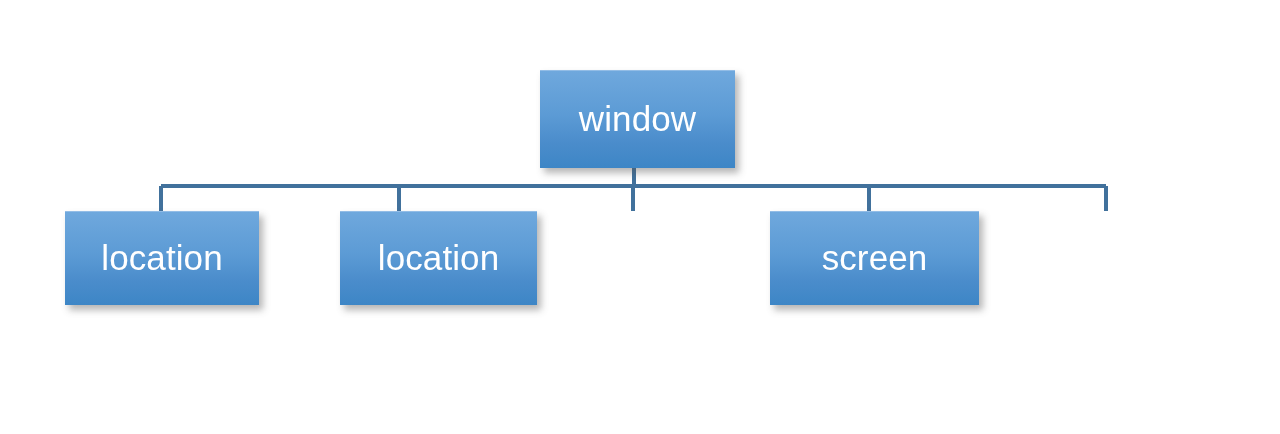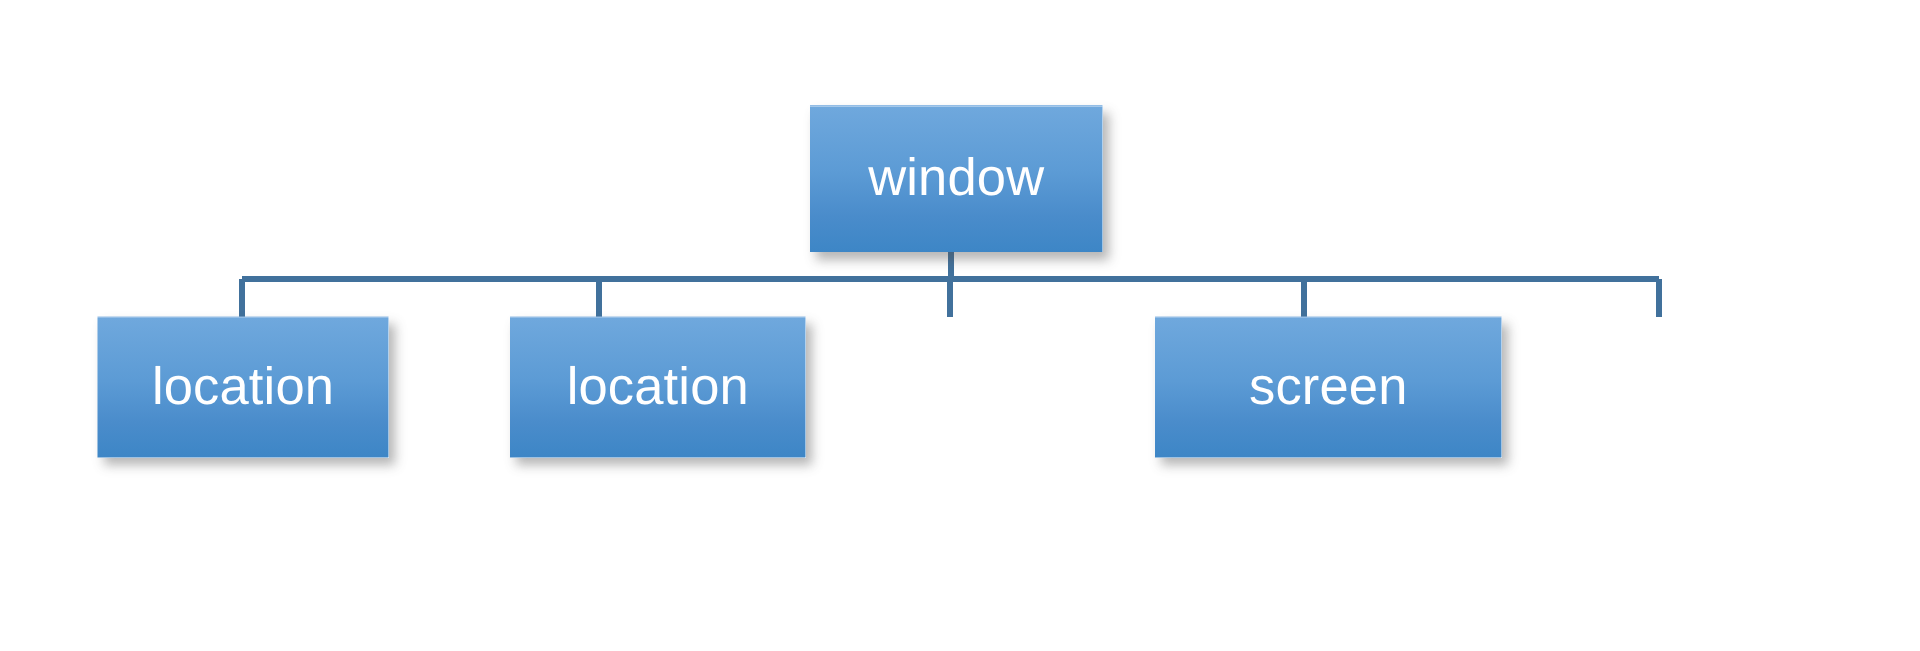--- a/index.html
+++ b/index.html
@@ -77,17 +77,17 @@
   <div class="node root" id="root-node" style="left: 540px; top: 70px; width: 195px; height: 98px;">
     <span class="node-label">window</span>
   </div>
 
   <div class="node" id="child-0" style="left: 65px; top: 211px; width: 194px; height: 94px;">
     <span class="node-label">location</span>
   </div>
   <div class="node" id="child-1" style="left: 300px; top: 211px; width: 197px; height: 94px; margin-left: 40px;">
     <span class="node-label">location</span>
   </div>
-  <div class="node" id="child-3" style="left: 770px; top: 211px; width: 231px; height: 94px;">
+  <div class="node" id="child-3" style="left: 770px; top: 211px; width: 209px; height: 94px;">
     <span class="node-label">screen</span>
   </div>
 
 </div>
 
 </body></html>

